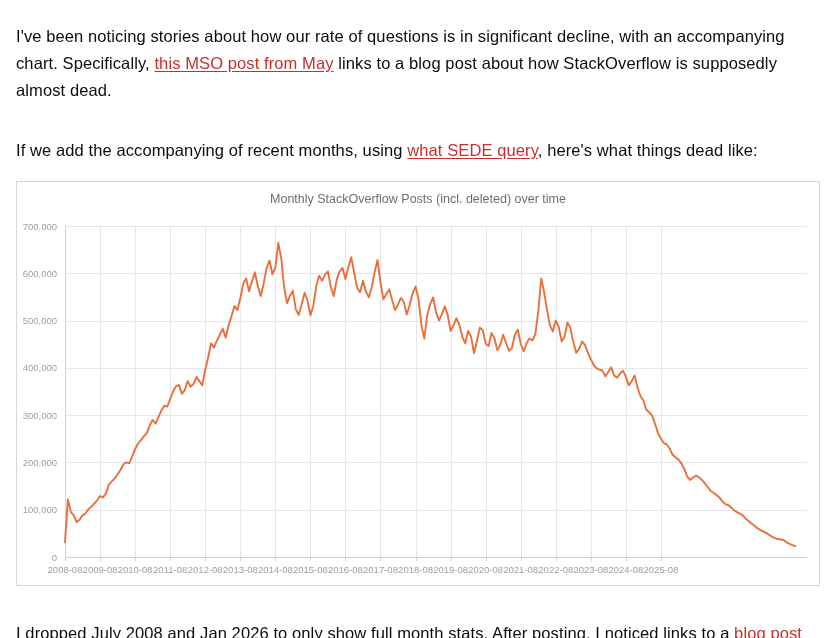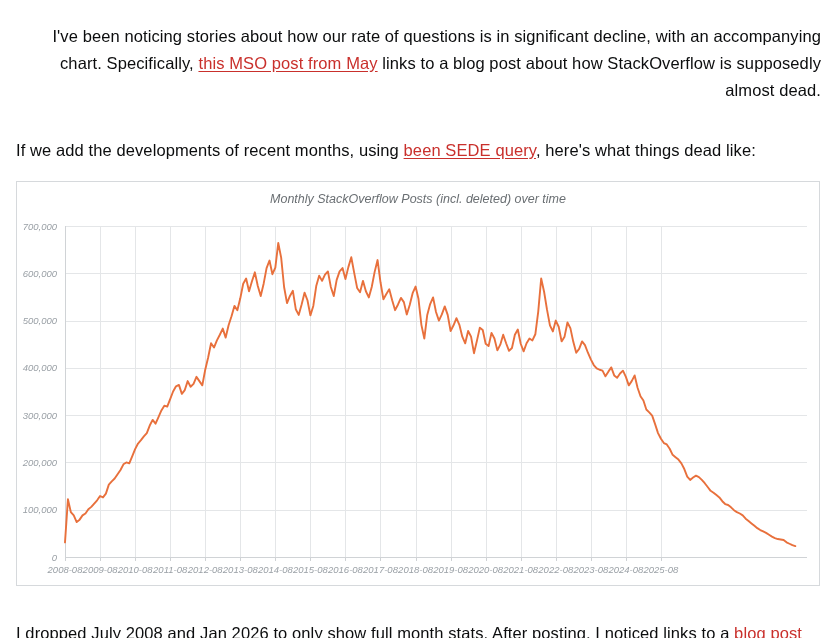--- a/index.html
+++ b/index.html
@@ -20,38 +20,37 @@
     position: relative;
     box-sizing: border-box;
     padding: 0 16px;
   }
   .para {
     font-size: 16.5px;
     line-height: 27px;
     color: #0c0d0e;
     letter-spacing: 0.1px;
   }
-  .para-1 { padding-top: 6px; text-align: right; }
+  .para-1 { padding-top: 6px; }
   .para-2 { padding-top: 17px; }
   .para-3 { padding-top: 18px; }
   a.link {
     color: #c9302c;
     text-decoration: underline;
     text-decoration-color: #c9302c;
     text-underline-offset: 2px;
   }
   .chart-card {
     margin-top: 12px;
     border: 1px solid #d6d9dc;
     background: #ffffff;
     width: 804px;
     height: 405px;
     box-sizing: border-box;
     position: relative;
-    font-style: italic;
   }
   .chart-title {
     position: absolute;
     top: 10px;
     left: 0;
     width: 100%;
     text-align: center;
     font-size: 12.5px;
     color: #6a6f73;
     font-family: "Liberation Sans", sans-serif;
@@ -76,21 +75,21 @@
 </head>
 <body>
 
 <div class="page">
 
   <p class="para para-1">
     <span>I've been noticing stories about how our rate of questions is in significant decline, with an accompanying chart. Specifically, </span><a class="link" href="#">this MSO post from May</a><span> links to a blog post about how StackOverflow is supposedly almost dead.</span>
   </p>
 
   <p class="para para-2">
-    <span>If we add the developments of recent months, using </span><a class="link" href="#">been SEDE query</a><span>, here's what things dead like:</span>
+    <span>If we add the accompanying of recent months, using </span><a class="link" href="#">what SEDE query</a><span>, here's what things dead like:</span>
   </p>
 
   <div class="chart-card">
     <div class="chart-title">Monthly StackOverflow Posts (incl. deleted) over time</div>
     <svg class="chart-svg" id="chart-svg" width="804" height="405">
         <text x="40" y="378.5" class="ytick">0</text>
         <line x1="48" x2="790" y1="328.2142857142857" y2="328.2142857142857" class="gridline"></line>
         <text x="40" y="331.2142857142857" class="ytick">100,000</text>
         <line x1="48" x2="790" y1="280.92857142857144" y2="280.92857142857144" class="gridline"></line>
         <text x="40" y="283.92857142857144" class="ytick">200,000</text>

